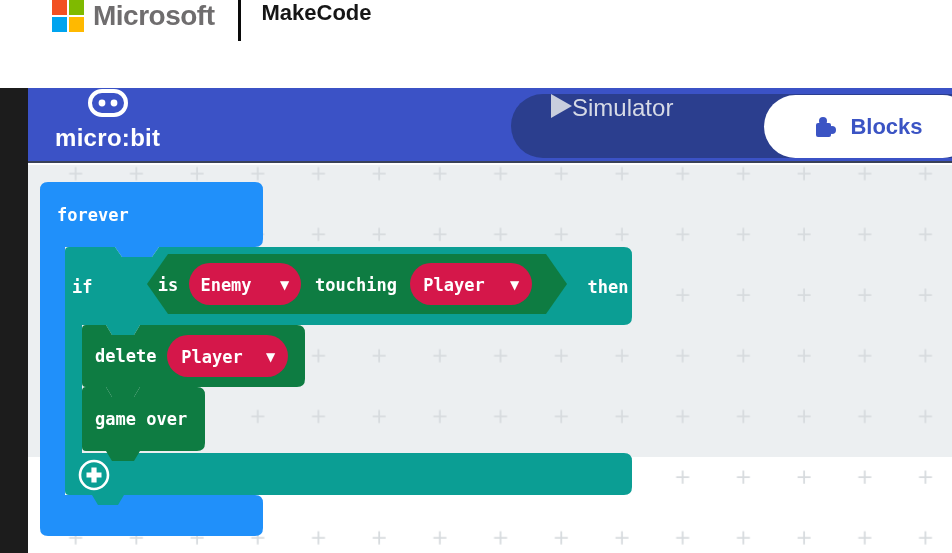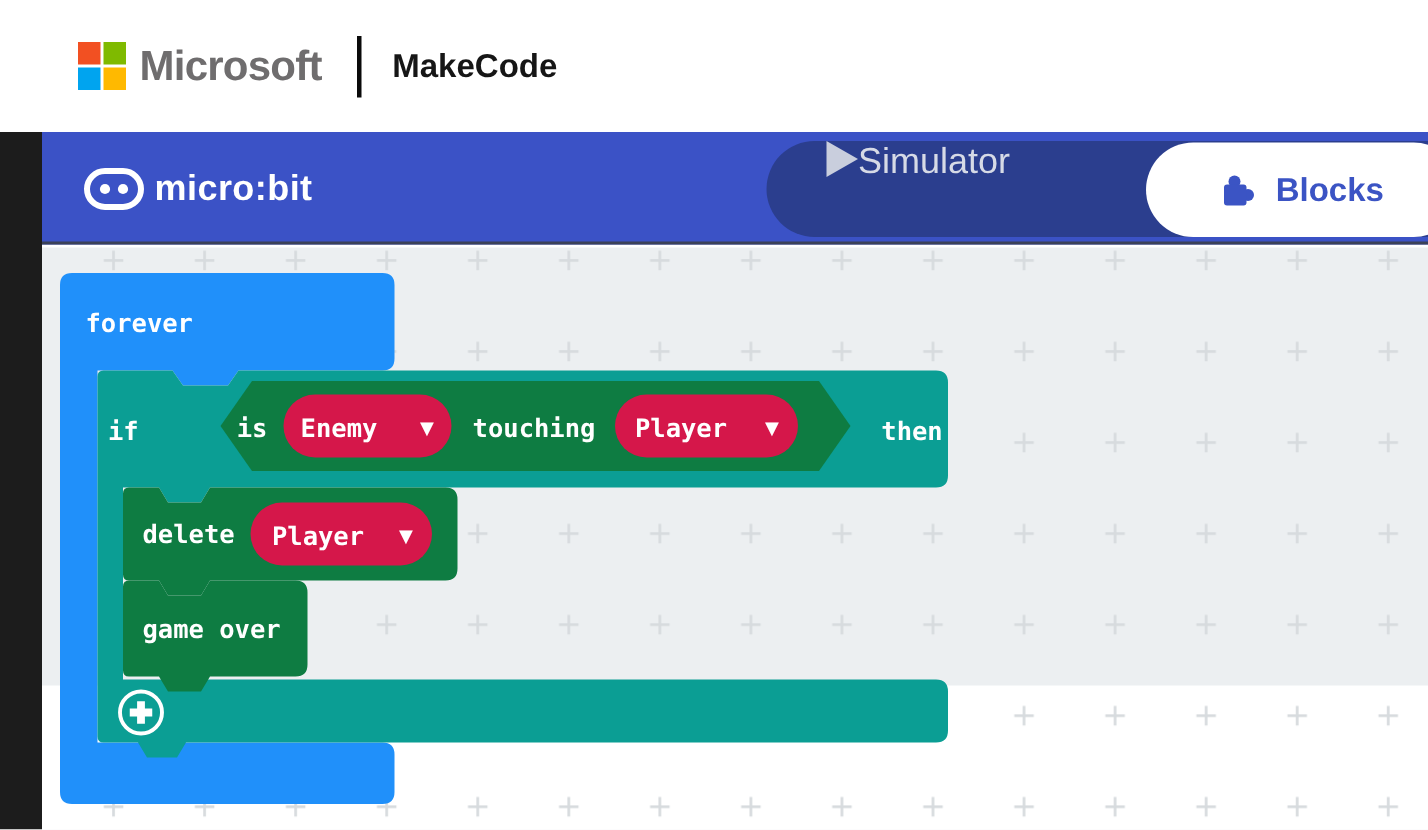--- a/index.html
+++ b/index.html
@@ -2,35 +2,35 @@
 <html><head>
 <meta charset="utf-8">
 <style>
   * { margin:0; padding:0; box-sizing:border-box; }
   html,body { width:952px; height:553px; overflow:hidden; background:#fff;
               font-family:"Liberation Sans", sans-serif; }
   .stage { position:relative; width:952px; height:553px; background:#fff; }
 
   
   .site-header { position:absolute; left:0; top:0; width:952px; height:88px; background:#ffffff;
-                 display:flex; align-items:center; }
+                 display:flex; align-items:flex-start; }
   .ms-logo { display:grid; grid-template-columns:15px 15px; grid-template-rows:15px 15px;
              gap:2px; margin-left:52px; }
   .ms-sq { width:15px; height:15px; }
   .microsoft-label { font-size:28px; font-weight:600; color:#6f6d6e; margin-left:9px; letter-spacing:-0.5px; }
   .brand-divider { width:3px; height:41px; background:#0a0a0a; margin-left:23px; }
   .makecode-label { font-size:22px; font-weight:bold; color:#161616; margin-left:21px; letter-spacing:0px; }
 
   
   .left-strip { position:absolute; left:0; top:88px; width:28px; height:465px; background:#1c1c1c; }
 
   
   .navbar { position:absolute; left:28px; top:88px; width:924px; height:75px;
             background:#3b52c6; border-bottom:2px solid #3a4158; overflow:hidden; }
-  .mb-brand { position:absolute; left:27px; top:0; height:75px; display:flex; align-items:center; gap:6px; }
+  .mb-brand { position:absolute; left:27px; top:0; height:75px; display:flex; align-items:center; gap:6px;flex-direction:column; }
   .mb-brand-label { color:#ffffff; font-size:24px; font-weight:bold; letter-spacing:0.3px; }
   .nav-pill { position:absolute; left:483px; top:6px; right:-40px; height:64px;
               background:#2b3e8e; border-radius:32px; }
   .sim-btn { position:absolute; left:40px; top:0; height:64px; display:flex; 
              gap:0; cursor:pointer; }
   .play-icon { width:0; height:0; border-left:21px solid #c9cedd;
                border-top:12px solid transparent; border-bottom:12px solid transparent; }
   .sim-label { color:#d6dae6; font-size:24px; }
   .blocks-btn { position:absolute; right:18px; top:1px; width:210px; height:63px; background:#ffffff;
                 border-radius:32px; display:flex; align-items:center; justify-content:center;

